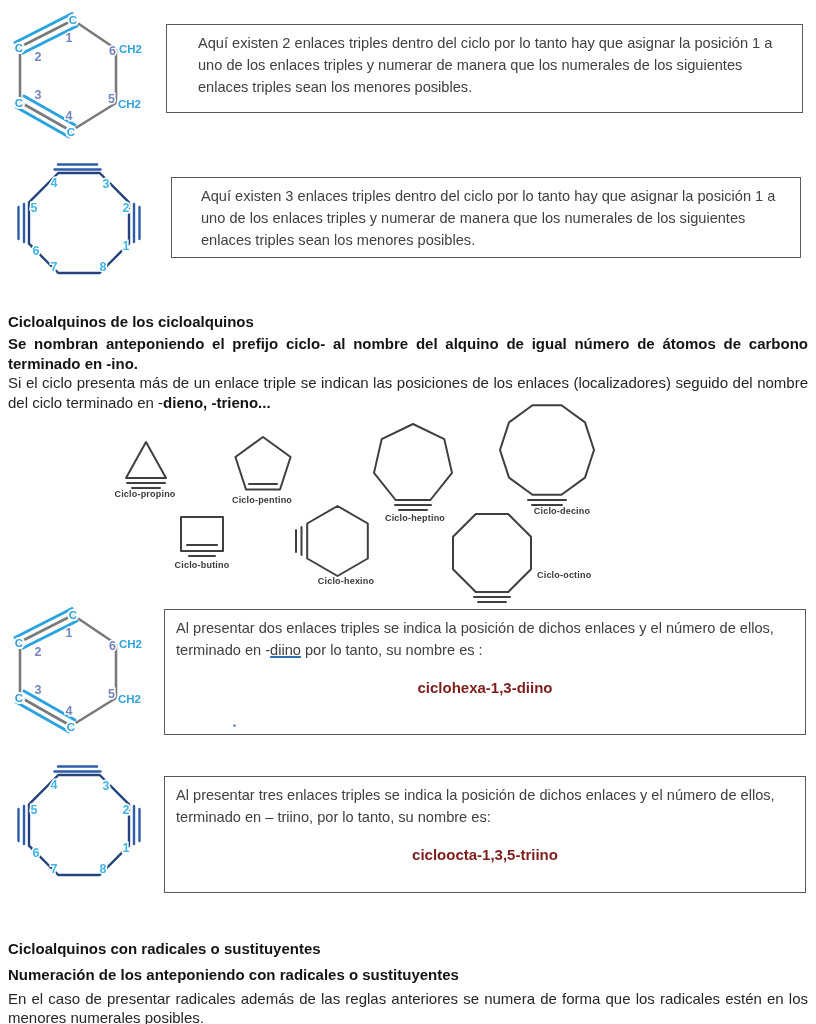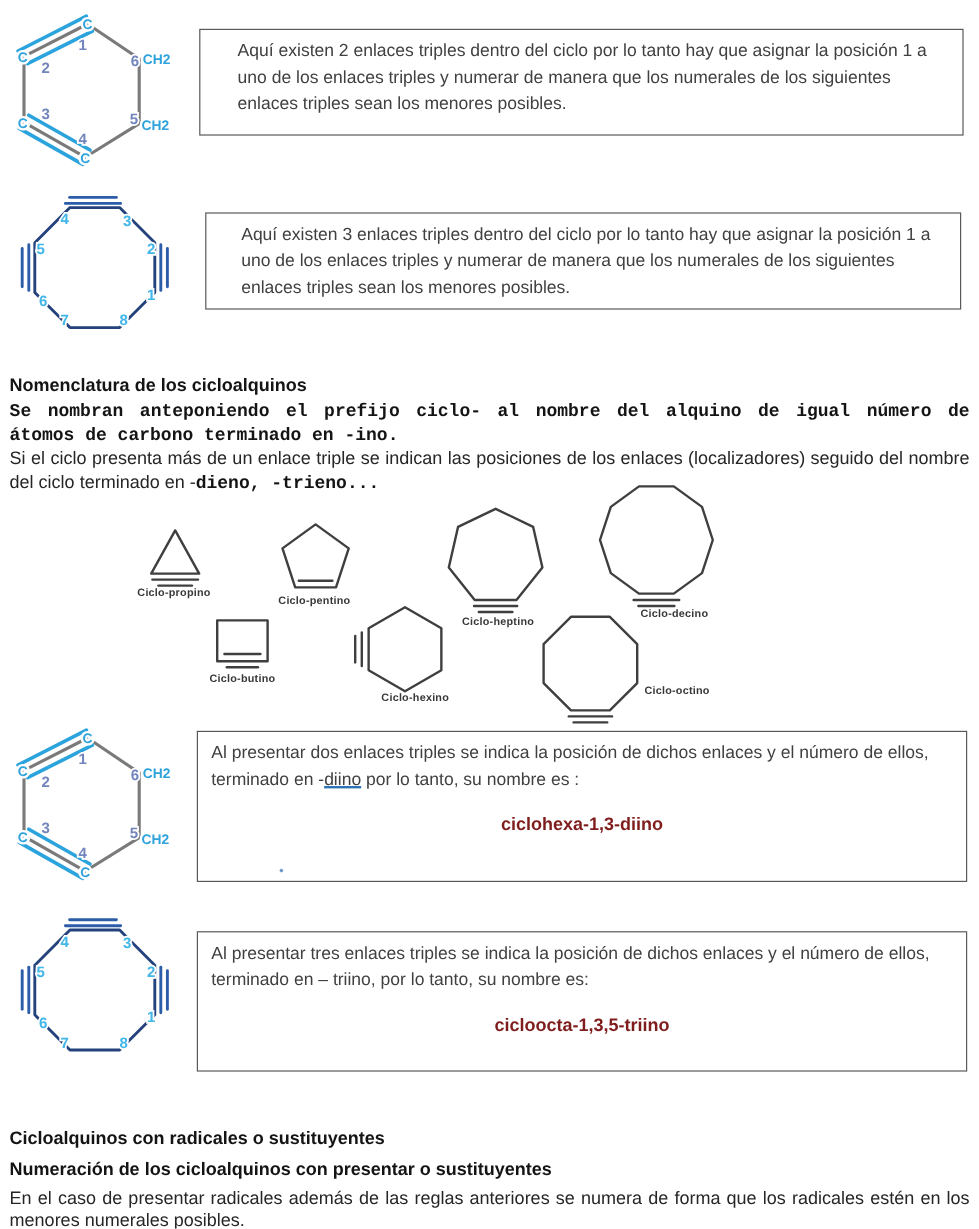--- a/index.html
+++ b/index.html
@@ -20,21 +20,21 @@
     margin-top:15px;
   }
   .underlined-term {
     text-decoration:underline;
     text-decoration-color:#2e74b5;
     text-decoration-thickness:2px;
   }
   .section { position:absolute; color:#262626; font-size:15px; line-height:1.32; }
   .section p { margin:0; text-align:justify; }
   .section .hd { font-weight:bold; color:#141414; margin:0 0 2px 0; text-align:left; }
-  .section .bold { font-weight:bold; color:#141414;font-family:Liberation Mono, monospace; }
+  .section .bold { font-weight:bold; color:#141414; }
   .tinydot {
     position:absolute; width:3px; height:3px; border-radius:50%;
     background:#4a7fc1; opacity:.8;
   }
   svg { display:block; }
   .hex-atom {
     font-size:11.5px; font-weight:bold; fill:#2fa3dc;
     paint-order:stroke; stroke:#ffffff; stroke-width:4px;
   }
   .hex-num {
@@ -109,21 +109,21 @@
       <text class="oct-num" x="50" y="110" text-anchor="middle">7</text>
       <text class="oct-num" x="99" y="110" text-anchor="middle">8</text>
     </g>
   </svg>
 
   <div class="textbox" style="left:171px; top:177px; width:630px; height:81px;padding-left:29px;">
     <span>Aquí existen 3 enlaces triples  dentro del ciclo por lo tanto hay que asignar la posición 1 a uno de los enlaces triples  y numerar de manera que los numerales de los siguientes enlaces triples sean los menores posibles.</span>
   </div>
 
   <div class="section" style="left:8px; top:312px; width:800px;">
-    <p class="hd">Nomenclatura de los cicloalquinos</p>
+    <p class="hd">Cicloalquinos de los cicloalquinos</p>
     <p class="bold">Se nombran anteponiendo el prefijo ciclo-  al nombre del alquino de igual número de átomos de carbono terminado en -ino.</p>
     <p><span>Si el ciclo presenta más de un enlace triple se indican las posiciones de los enlaces (localizadores) seguido del nombre del ciclo terminado en -</span><span class="bold">dieno, -trieno...</span></p>
   </div>
 
   <svg class="abs" style="left:100px; top:400px;" width="560" height="215" viewBox="0 0 560 215">
     <g fill="none" stroke="#3f3f3f" stroke-width="2" stroke-linejoin="round" stroke-linecap="round">
 
       <g>
         <polygon points="46,42 26,78 66,78"></polygon>
         <line x1="27" y1="83" x2="65" y2="83"></line>
@@ -237,17 +237,17 @@
     </g>
   </svg>
 
   <div class="textbox" style="left:164px; top:776px; width:642px; height:117px;">
     <span>Al presentar tres enlaces triples se indica la posición de dichos enlaces y el número de ellos, terminado en – triino, por lo tanto, su nombre es:</span>
     <div class="compound-name">cicloocta-1,3,5-triino</div>
   </div>
 
   <div class="section" style="left:8px; top:939px; width:800px;">
     <p class="hd" style="margin-bottom:6px;">Cicloalquinos con radicales o sustituyentes</p>
-    <p class="hd" style="margin-bottom:4px;">Numeración de los cicloalquinos con presentar o sustituyentes</p>
+    <p class="hd" style="margin-bottom:4px;">Numeración de los anteponiendo con radicales o sustituyentes</p>
     <p>En el caso de presentar radicales además de las reglas anteriores se numera de forma que los radicales estén en los menores numerales posibles.</p>
   </div>
 
 </div>
 
 </body></html>

